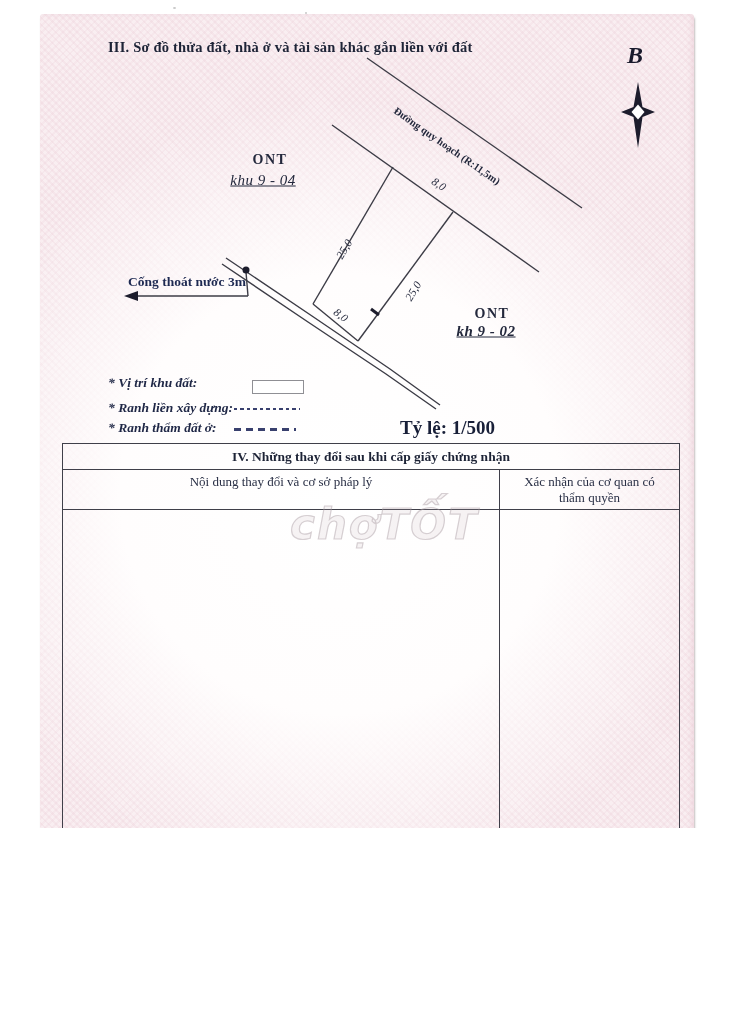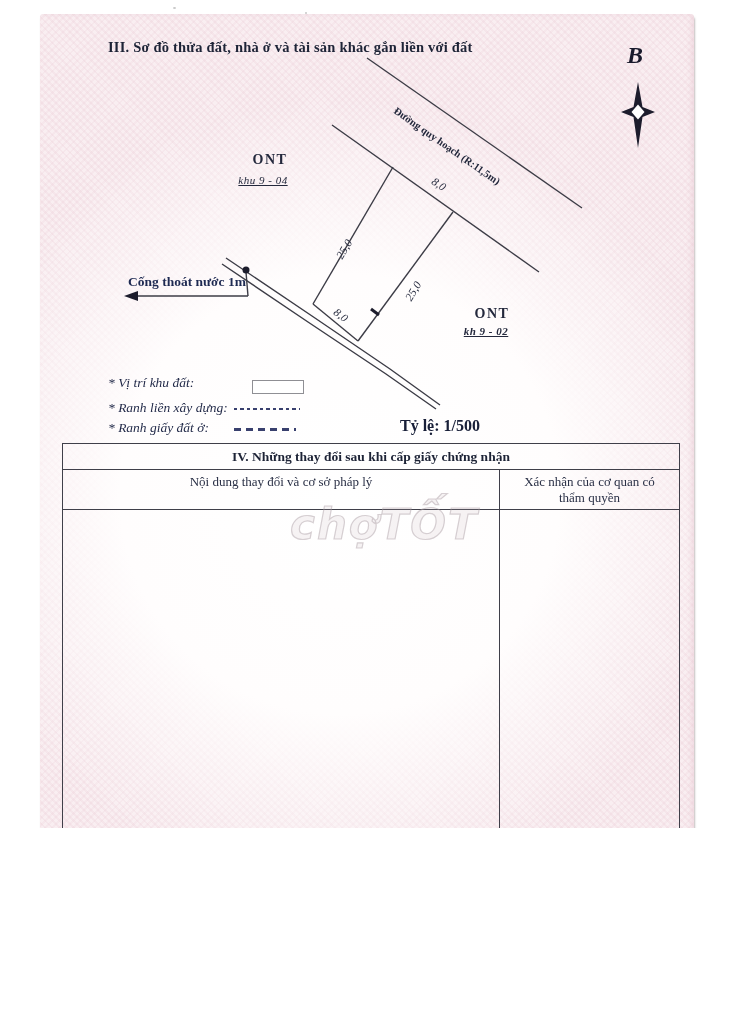--- a/index.html
+++ b/index.html
@@ -16,24 +16,24 @@
     box-shadow:1px 3px 2px rgba(150,138,140,.55), inset -3px 0 4px rgba(235,205,215,.55);}
   .abs{position:absolute;}
   
   .doc-title{font-weight:bold;font-size:14.5px;letter-spacing:.2px;color:#1d2336;white-space:nowrap;}
   .north-b{font-style:italic;font-weight:bold;font-size:24px;color:#191a2c;}
   .rot{transform-origin:center center;white-space:nowrap;}
   .center-anchor{transform:translate(-50%,-50%);}
   .road-label{font-weight:bold;font-size:10.5px;color:#23283c;}
   .dim{font-style:italic;font-size:11.5px;color:#2a2f42;}
   .zone-name{font-weight:bold;font-size:14px;letter-spacing:1.5px;color:#23283c;margin-left:8px;}
-  .zone-code{font-style:italic;font-size:11px;text-decoration:underline;color:#23283c;letter-spacing:.5px;}
+  .zone-code{font-style:italic;font-size:15px;text-decoration:underline;color:#23283c;letter-spacing:.5px;}
   .drain-label{font-weight:bold;font-size:13.5px;color:#1e2a52;white-space:nowrap;}
-  .legend-label{font-style:italic;font-size:13.5px;color:#1f2746;white-space:nowrap;}
-  .scale-note{font-weight:bold;font-size:16px;color:#181f38;white-space:nowrap;}
+  .legend-label{font-style:italic;font-size:13.5px;color:#1f2746;white-space:nowrap;font-weight:bold;}
+  .scale-note{font-weight:bold;font-size:19px;color:#181f38;white-space:nowrap;}
   
   .loc-box{width:50px;height:12px;border:1px solid #8f8f94;background:rgba(255,255,255,.85);}
   .dash-fine{width:66px;height:2px;background:repeating-linear-gradient(90deg,#39406e 0 3.5px,rgba(0,0,0,0) 3.5px 6.5px);}
   .dash-wide{width:62px;height:2.5px;background:repeating-linear-gradient(90deg,#39406e 0 7px,rgba(0,0,0,0) 7px 12px);}
   
   #chg-table{left:22px;top:429px;width:618px;height:445px;border:1.5px solid #3f3f49;box-sizing:border-box;background:transparent;}
   #chg-table .t-title{height:25px;border-bottom:1.4px solid #3f3f49;display:flex;align-items:center;justify-content:center;
       font-weight:bold;font-size:13.5px;color:#1d2336;}
   #chg-table .t-body{display:flex;height:418px;}
   #chg-table .t-col1{width:437px;border-right:1.4px solid #3f3f49;box-sizing:border-box;}
@@ -84,29 +84,29 @@
     <div class="abs rot center-anchor dim" style="left:399px;top:170px;transform:translate(-50%,-50%) rotate(35deg);">8,0</div>
     <div class="abs rot center-anchor dim" style="left:304px;top:235px;transform:translate(-50%,-50%) rotate(-59deg);">25,0</div>
     <div class="abs rot center-anchor dim" style="left:373px;top:277px;transform:translate(-50%,-50%) rotate(-59deg);">25,0</div>
     <div class="abs rot center-anchor dim" style="left:301px;top:301px;transform:translate(-50%,-50%) rotate(38deg);">8,0</div>
 
     <div class="abs center-anchor zone-name" style="left:222px;top:146px;transform:translate(-50%,-50%);">ONT</div>
     <div class="abs center-anchor zone-code" style="left:223px;top:166px;transform:translate(-50%,-50%);">khu 9 - 04</div>
     <div class="abs center-anchor zone-name" style="left:444px;top:300px;transform:translate(-50%,-50%);">ONT</div>
     <div class="abs center-anchor zone-code" style="left:446px;top:317px;transform:translate(-50%,-50%);font-weight:bold;">kh 9 - 02</div>
 
-    <div class="abs drain-label" style="left:88px;top:260px;">Cống thoát nước 1m</div>
+    <div class="abs drain-label" style="left:88px;top:260px;">Cống thoát nước 3m</div>
 
     <div class="abs legend-label" style="left:68px;top:361px;">* Vị trí khu đất:</div>
     <div class="abs loc-box" style="left:212px;top:366px;"></div>
 
     <div class="abs legend-label" style="left:68px;top:386px;">* Ranh liền xây dựng:</div>
     <div class="abs dash-fine" style="left:194px;top:394px;"></div>
 
-    <div class="abs legend-label" style="left:68px;top:406px;">* Ranh giấy đất ở:</div>
+    <div class="abs legend-label" style="left:68px;top:406px;">* Ranh thẩm đất ở:</div>
     <div class="abs dash-wide" style="left:194px;top:414px;"></div>
 
     <div class="abs scale-note" style="left:360px;top:403px;">Tỷ lệ: 1/500</div>
 
     <div id="chg-table" class="abs">
       <div class="t-title">IV. Những thay đổi sau khi cấp giấy chứng nhận</div>
       <div class="t-body">
         <div class="t-col1">
           <div class="t-head">Nội dung thay đổi và cơ sở pháp lý</div>
         </div>

